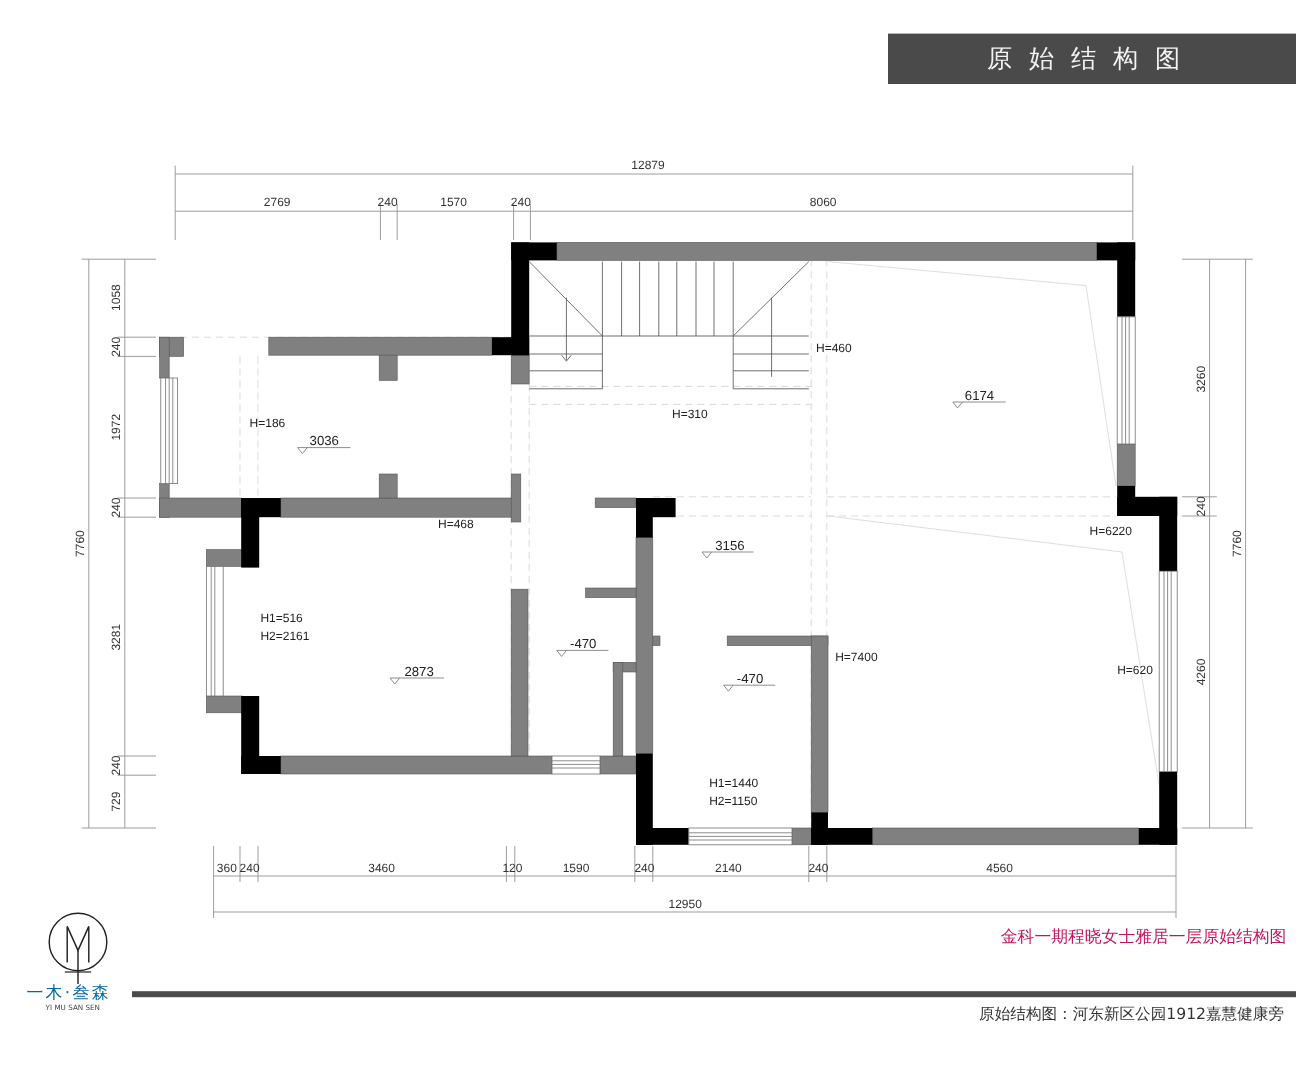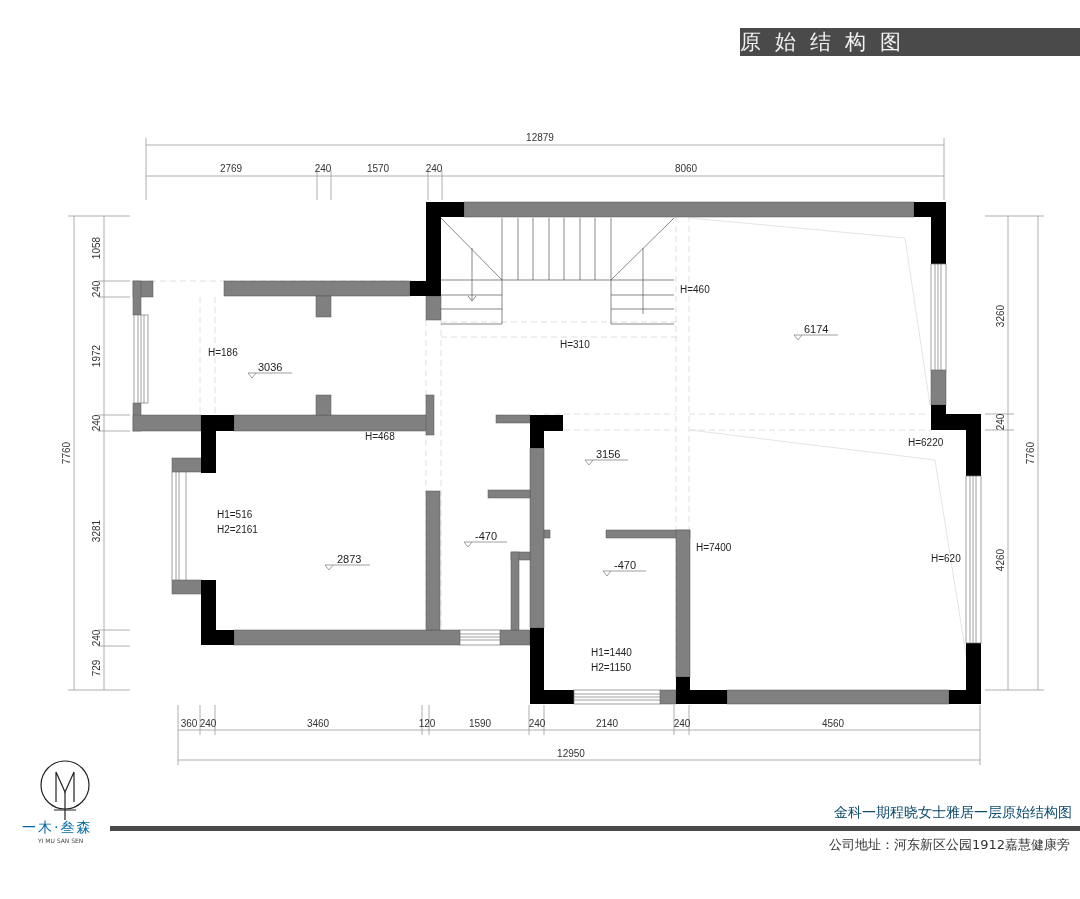--- a/index.html
+++ b/index.html
@@ -1,26 +1,26 @@
 <!DOCTYPE html>
 <html><head>
 <meta charset="utf-8">
 <style>
   html, body { margin: 0; padding: 0; background: #ffffff; }
   body { width: 1080px; height: 899px; position: relative; overflow: hidden;
          font-family: "DejaVu Sans", sans-serif; color: #222; }
-  .title-bar { position: absolute; left: 740px; top: 28px; width: 340px; height: 28px;
+  .title-bar { position: absolute; left: 740px; top: 28px; width: 340px; height: 42px;
                background: #4a4a4a; color: #f2f2f2; display: flex; align-items: center;
-               font-size: 21px; letter-spacing: 14px; }
+               justify-content: center; font-size: 21px; letter-spacing: 14px; }
   svg.plan { position: absolute; left: 0; top: 0; }
   .dim { font-family: "Liberation Sans", sans-serif; font-size: 10px; fill: #333; }
   .lbl { font-family: "Liberation Sans", sans-serif; font-size: 10px; fill: #222; }
   .lvl { font-family: "Liberation Sans", sans-serif; font-size: 11px; fill: #222; }
   .footer-line { position: absolute; left: 110px; top: 826px; width: 970px; height: 5px; background: #4a4a4a; }
-  .project-title { position: absolute; right: 8px; top: 804px; font-size: 14px; color: #0c4a6e; margin-left: 32px; }
+  .project-title { position: absolute; right: 8px; top: 772px; font-size: 14px; color: #be185d; margin-left: 32px; }
   .address { position: absolute; right: 10px; top: 836px; font-size: 13px; color: #333; }
   .logo { position: absolute; left: 20px; top: 760px; width: 90px; height: 60px; }
   .logo-name { position: absolute; left: 22px; top: 819px; font-size: 14px; letter-spacing: 2px; color: #0369a1; }
   .logo-sub { position: absolute; left: 38px; top: 837px; font-size: 6px; color: #444; }
 </style>
 </head>
 <body>
 
 <div class="title-bar">
   <span>原始结构图</span>
@@ -272,13 +272,13 @@
   <circle cx="45" cy="25" r="24" fill="none" stroke="#222" stroke-width="1.2"></circle>
   <polyline points="36,42 36,12 45,32 54,12 54,42" fill="none" stroke="#222" stroke-width="1.2"></polyline>
   <line x1="45" y1="32" x2="45" y2="60" stroke="#222" stroke-width="1.2"></line>
   <line x1="34" y1="50" x2="56" y2="50" stroke="#222" stroke-width="1"></line>
 </svg>
 <div class="logo-name">一木·叁森</div>
 <div class="logo-sub">YI MU SAN SEN</div>
 
 <div class="footer-line"></div>
 <div class="project-title">金科一期程晓女士雅居一层原始结构图</div>
-<div class="address">公司地址：河东新区公园1912嘉慧健康旁</div>
+<div class="address">原始结构图：河东新区公园1912嘉慧健康旁</div>
 
 </body></html>

